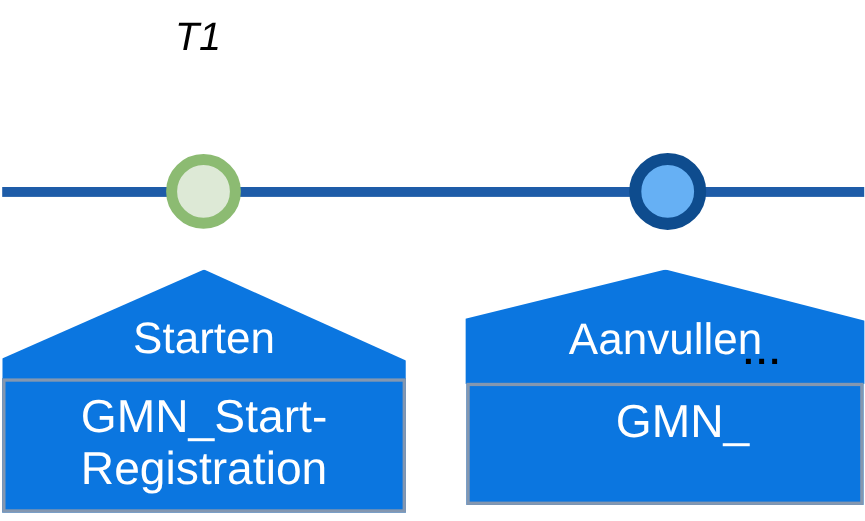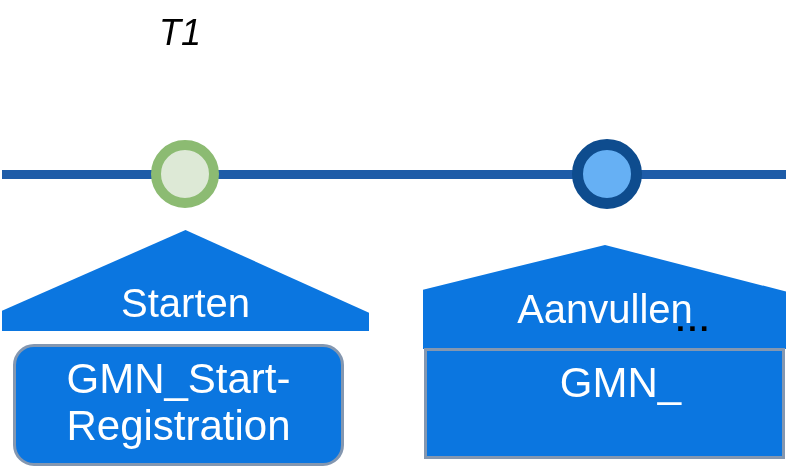--- a/index.html
+++ b/index.html
@@ -29,35 +29,35 @@
     left:572px;top:139px;width:70px;height:70px;
     border:11px solid var(--milestone2-ring,#0e4c8e);
     background:var(--milestone2-fill,#66b0f4);
   }
   .roof{
     position:absolute;background:var(--shape-fill,#0b76e0);
     display:flex;align-items:flex-end;justify-content:center;
     color:#fff;font-size:40px;box-sizing:border-box;
   }
   .roof.left{
-    left:2px;top:230px;width:367px;height:101px;
+    left:2px;top:245px;width:367px;height:101px;
     clip-path:polygon(0 100%,0 80%,50% 0,100% 82%,100% 100%);
-    padding-bottom:5px;
+    padding-bottom:15px;
   }
   .roof.right{
     left:423px;top:245px;width:364px;height:104px;
     clip-path:polygon(0 100%,0 43%,50% 0,100% 45%,100% 100%);
     padding-bottom:17px;
   }
   .artifact-box{
     position:absolute;background:var(--shape-fill,#0b76e0);
     border:3px solid var(--shape-border,#8497b0);box-sizing:border-box;
     color:#fff;text-align:center;font-size:42px;line-height:47px;padding-top:8px;
   }
-  .artifact-box.left{left:13px;top:344px;width:331px;height:122px;border-radius:21px;}
+  .artifact-box.left{left:2px;top:344px;width:367px;height:122px;}
   .artifact-box.right{left:424px;top:348px;width:361px;height:111px;padding-left:32px;}
   .ellipsis{
     position:absolute;left:676px;top:302px;
     font-size:32px;font-weight:bold;color:#000;letter-spacing:3px;
   }
 </style>
 </head>
 <body>
 
 <div class="stage">

